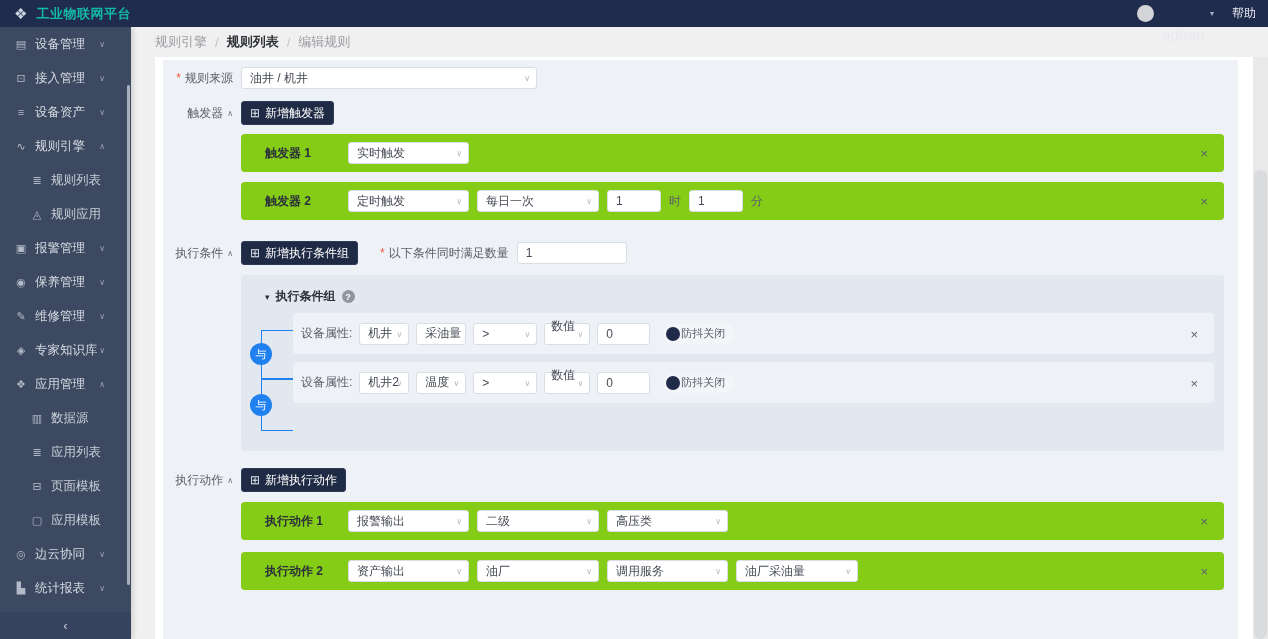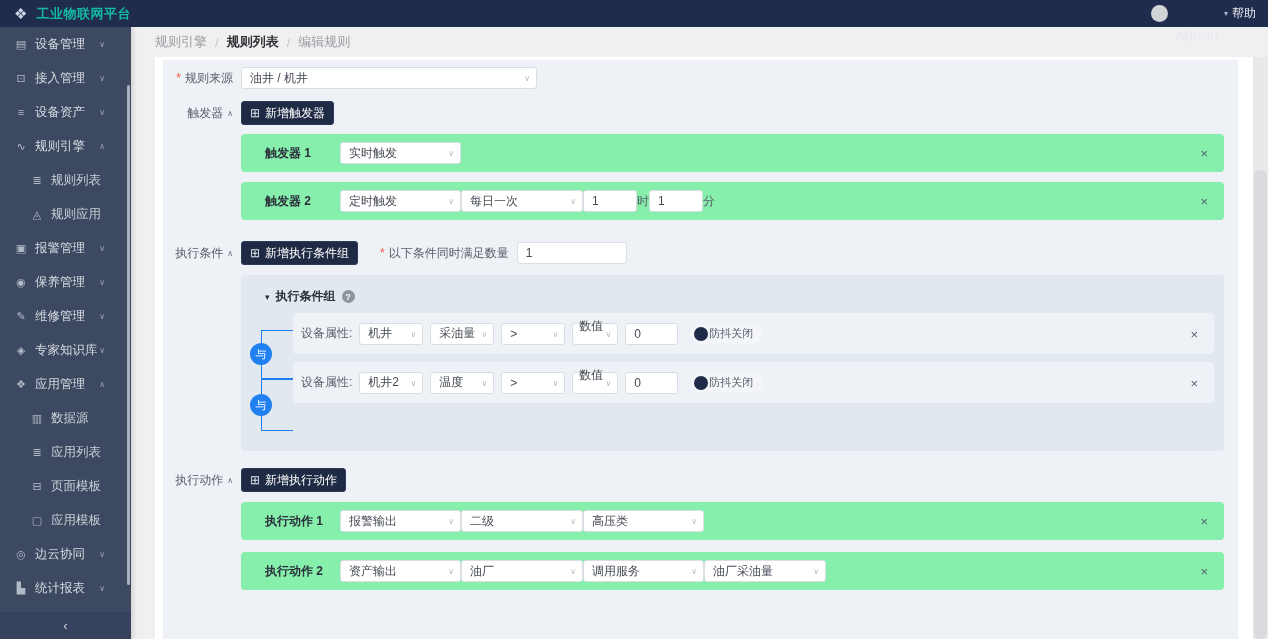--- a/index.html
+++ b/index.html
@@ -9,21 +9,21 @@
 
   
   .topbar { position:absolute; left:0; top:0; width:1268px; height:27px;
     background:#202c4e; display:flex; align-items:center; padding:0 12px 0 14px; z-index:30; }
   .logo-icon { color:#cdd4e2; font-size:15px; margin-right:9px; }
   .logo-title { color:#14b8a6; font-size:13px; font-weight:bold; letter-spacing:.5px; }
   .topbar-right { margin-left:auto; display:flex; align-items:center; }
   .avatar { width:17px; height:17px; border-radius:50%; background:#d2d4d8; margin-right:7px; }
   .username { color:#e8eaf0; font-size:16px;margin-top:44px; }
   .user-caret { color:#aab3c5; font-size:8px; margin-left:5px; }
-  .help-link { color:#e8eaf0; font-size:12px; margin-left:4px; }
+  .help-link { color:#e8eaf0; font-size:12px; margin-left:18px; }
 
   
   .sidebar { position:absolute; left:0; top:27px; width:131px; height:612px;
     background:#3d4961; box-shadow:2px 0 5px rgba(0,0,0,.14); z-index:20; }
   .nav { padding-top:0; }
   .nav-item { height:34px; display:flex; align-items:center;
     padding:0 26px 0 13px; font-size:12.5px; color:#d6dae2; cursor:pointer; white-space:nowrap; }
   .nav-item.sub { padding-left:29px; color:#cbd0d9; }
   .nav-icon { width:16px; margin-right:6px; font-size:11px; color:#b3bac7; text-align:center; flex:none; }
   .nav-chev { margin-left:auto; font-size:8px; color:#9aa3b2; }
@@ -68,23 +68,23 @@
   .toggle-knob { position:absolute; left:2px; top:2px; width:16px; height:16px;
     border-radius:50%; background:#ffffff; }
   .toggle-text { position:absolute; left:26px; top:3px; font-size:11px; color:#f4f5f7; }
 
   .dbtn { display:inline-flex; align-items:center; gap:5px; background:#1f2a44;
     border:1px solid #2e3a5c; color:#fff; font-size:12px; height:24px; padding:0 8px;
     border-radius:3px; cursor:pointer; white-space:nowrap; }
   .dbtn .plus { font-size:12px; color:#dfe3ec; }
   .dbtn.small { height:22px; }
 
-  .rowcard { position:relative; margin-left:78px; margin-right:14px; background:#86efac;
+  .rowcard { position:relative; margin-left:78px; margin-right:14px; background:#84cc16;
     border-radius:4px; height:38px; display:flex; align-items:center;
-    padding:0 44px 0 24px; column-gap:0; }
+    padding:0 44px 0 24px; column-gap:8px; }
   .rowttl { font-size:12px; font-weight:bold; color:#2b303b; min-width:59px; margin-right:16px; white-space:nowrap; }
   .unit { font-size:12px; color:#5a5f68; }
   .close { position:absolute; right:16px; top:50%; transform:translateY(-50%);
     color:#5a6270; font-size:13px; cursor:pointer; line-height:1; }
 
   .group { position:relative; margin-left:78px; margin-right:14px; background:#e2e8f0;
     border-radius:4px; height:176px; padding:13px 10px 0 24px; }
   .group-title { display:flex; align-items:center; gap:6px; font-size:12px;
     font-weight:bold; color:#2b303b; }
   .group-caret { font-size:9px; color:#2b303b; }
@@ -106,21 +106,21 @@
   .bkt2 { top:104px; height:52px; }
   .badge { position:absolute; left:9px; width:22px; height:22px; border-radius:50%;
     background:#2080f0; color:#fff; font-size:11px; display:flex; align-items:center;
     justify-content:center; z-index:2; }
   .badge1 { top:68px; }
   .badge2 { top:119px; }
 
   .mt6{margin-top:6px;} .mt13{margin-top:13px;} .mt12{margin-top:12px;} .mt9{margin-top:9px;}
   .mt10{margin-top:10px;} .mt21{margin-top:21px;} .mt17{margin-top:17px;}
   .w296{width:296px;} .w121{width:121px;} .w122{width:122px;} .w110{width:110px;}
-  .w67{width:64px;} .w64{width:64px;} .w46{width:46px; padding:0 14px 14px 6px;} .w53{width:53px;}
+  .w67{width:50px;} .w64{width:64px;} .w46{width:46px; padding:0 14px 14px 6px;} .w53{width:53px;}
   .ml16{margin-left:14px;}
 </style>
 </head>
 <body>
 
 <div class="app">
 
   <div class="topbar">
     <span class="logo-icon">❖</span>
     <span class="logo-title">工业物联网平台</span>

